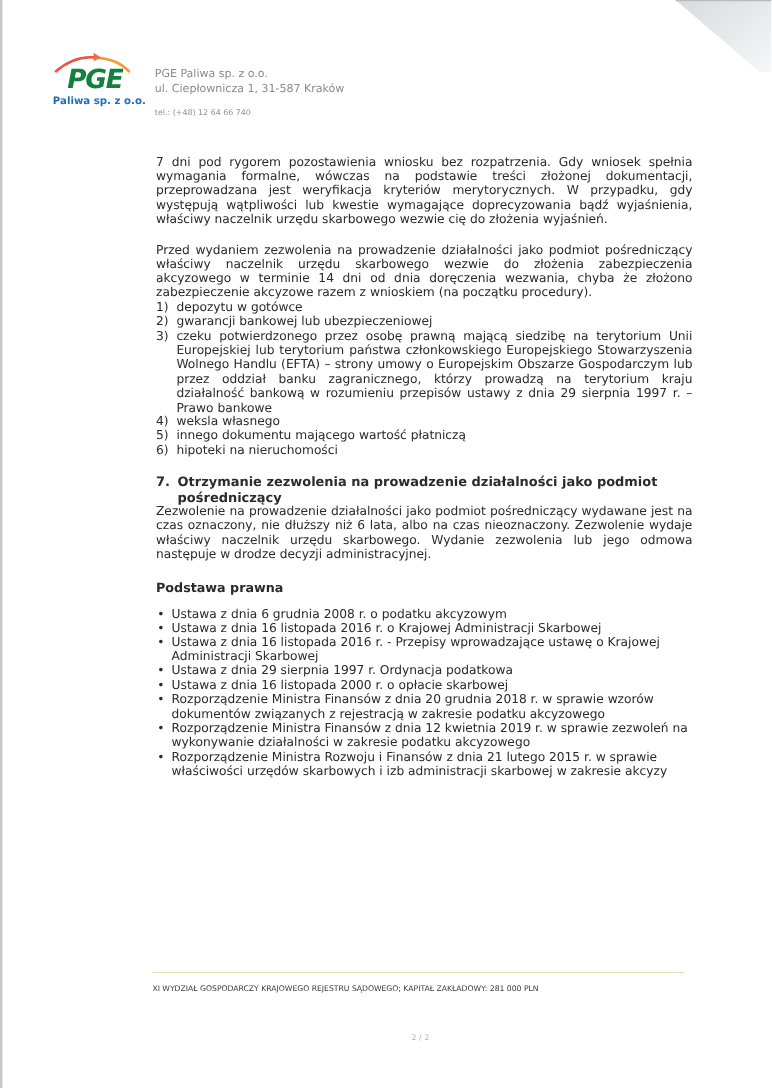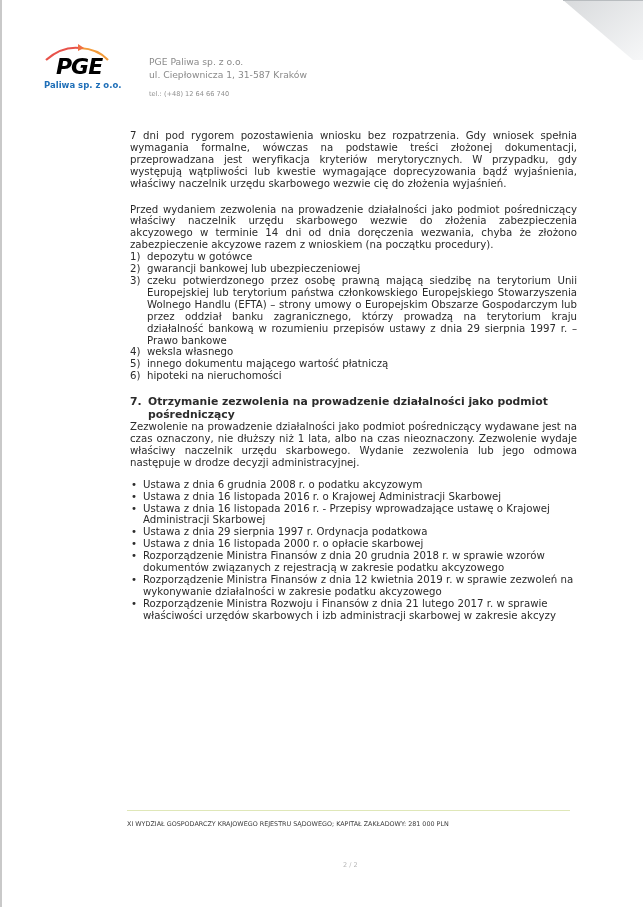--- a/index.html
+++ b/index.html
@@ -5,24 +5,24 @@
     * { margin: 0; padding: 0; box-sizing: border-box; }
     html, body { width: 643px; height: 907px; background: #ffffff; overflow: hidden; }
     body { position: relative; font-family: "DejaVu Sans", sans-serif; color: #2a2a2a; }
 
     .left-edge { position: absolute; left: 0; top: 0; width: 2px; height: 907px; background: #c9c9c9; }
     .page-curl { position: absolute; right: 0; top: 0; width: 110px; height: 60px; }
 
     .logo { position: absolute; left: 38px; top: 36px; width: 80px; height: 60px; }
     .logo svg { position: absolute; left: 4px; top: 4px; }
     .logo-mark { position: absolute; left: 18px; top: 18px; font-family: "DejaVu Sans", sans-serif;
-      font-style: italic; font-weight: bold; font-size: 22px; color: #000000; letter-spacing: -1px; }
+      font-style: italic; font-weight: bold; font-size: 22px; color: #15803d; letter-spacing: -1px; }
     .logo-sub { position: absolute; left: 6px; top: 44px; font-size: 8.5px; color: #1f6fb8; font-weight: bold; white-space: nowrap; }
 
-    .company { position: absolute; left: 129px; top: 56px; font-size: 9.2px; color: #8a8a8a; line-height: 12.5px; margin-left: 20px; }
+    .company { position: absolute; left: 129px; top: 56px; font-size: 9.2px; color: #8a8a8a; line-height: 12.5px; }
     .company .tel { margin-top: 7px; font-size: 6.6px; color: #8f8f8f; }
 
     .content { position: absolute; left: 130px; top: 130px; width: 447px; font-size: 10.2px; line-height: 11.9px; color: #2b2b2b; }
     .content p { text-align: justify; }
     .content h2 { font-size: 10.8px; font-weight: bold; margin: 0; line-height: 12.5px; color: #2b2b2b; }
     .content h2 .num { display: inline-block; width: 18px; }
     .h7 { display: flex; }
     .h7 .num { flex: 0 0 18px; }
     .sec { margin-top: 14px; }
     .gap { margin-top: 11px; }
@@ -106,23 +106,24 @@
           <span class="t">hipoteki na nieruchomości</span>
         </li>
     </ol>
   </div>
 
   <div class="sec">
     <h2 class="h7">
       <span class="num">7.</span>
         <span>Otrzymanie zezwolenia na prowadzenie działalności jako podmiot pośredniczący</span>
     </h2>
-    <p>Zezwolenie na prowadzenie działalności jako podmiot pośredniczący wydawane jest na czas oznaczony, nie dłuższy niż 1 lata, albo na czas nieoznaczony. Zezwolenie wydaje właściwy naczelnik urzędu skarbowego. Wydanie zezwolenia lub jego odmowa następuje w drodze decyzji administracyjnej.</p>
+    <p>Zezwolenie na prowadzenie działalności jako podmiot pośredniczący wydawane jest na czas oznaczony, nie dłuższy niż 6 lata, albo na czas nieoznaczony. Zezwolenie wydaje właściwy naczelnik urzędu skarbowego. Wydanie zezwolenia lub jego odmowa następuje w drodze decyzji administracyjnej.</p>
   </div>
 
+  <div class="basis-h">Podstawa prawna</div>
   <ul class="basis">
     <li>
         <span class="b">•</span>
         <span class="t">Ustawa z dnia 6 grudnia 2008 r. o podatku akcyzowym</span>
       </li>
     <li>
         <span class="b">•</span>
         <span class="t">Ustawa z dnia 16 listopada 2016 r. o Krajowej Administracji Skarbowej</span>
       </li>
     <li>
@@ -140,21 +141,21 @@
     <li>
         <span class="b">•</span>
         <span class="t">Rozporządzenie Ministra Finansów z dnia 20 grudnia 2018 r. w sprawie wzorów dokumentów związanych z rejestracją w zakresie podatku akcyzowego</span>
       </li>
     <li>
         <span class="b">•</span>
         <span class="t">Rozporządzenie Ministra Finansów z dnia 12 kwietnia 2019 r. w sprawie zezwoleń na wykonywanie działalności w zakresie podatku akcyzowego</span>
       </li>
     <li>
         <span class="b">•</span>
-        <span class="t">Rozporządzenie Ministra Rozwoju i Finansów z dnia 21 lutego 2017 r. w sprawie właściwości urzędów skarbowych i izb administracji skarbowej w zakresie akcyzy</span>
+        <span class="t">Rozporządzenie Ministra Rozwoju i Finansów z dnia 21 lutego 2015 r. w sprawie właściwości urzędów skarbowych i izb administracji skarbowej w zakresie akcyzy</span>
       </li>
   </ul>
 </div>
 
 <div class="footer-line"></div>
 <div class="footer">
   <div>XI WYDZIAŁ GOSPODARCZY KRAJOWEGO REJESTRU SĄDOWEGO; KAPITAŁ ZAKŁADOWY: 281 000 PLN</div>
 </div>
 <div class="pageno">2 / 2</div>
 

